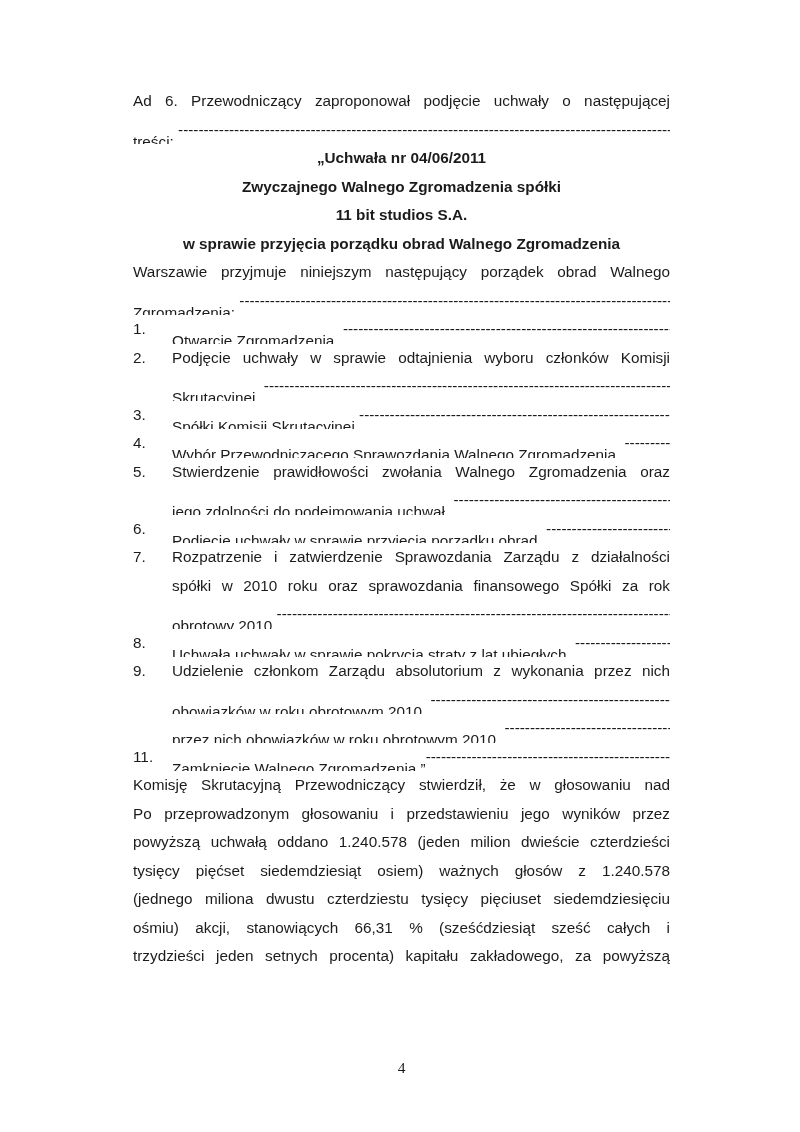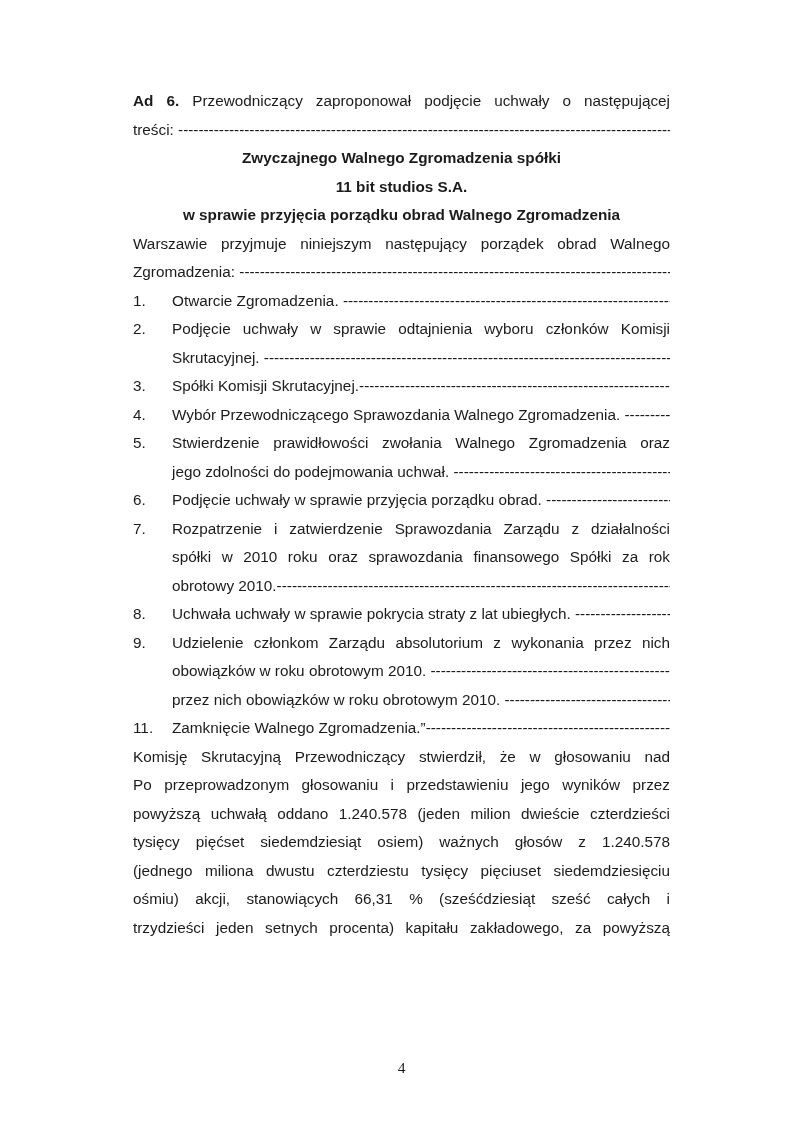--- a/index.html
+++ b/index.html
@@ -46,27 +46,28 @@
     text-align: center;
     font-weight: 700;
   }
   
   .a-d {
     display: flex;
   }
   .a-d .txt {
     flex: 0 0 auto;
     white-space: pre;
+    margin-top: 12px;
   }
   .a-d .dash {
     flex: 1 1 0;
     overflow: hidden;
     white-space: nowrap;
   }
-  b { font-weight: 700; }
+  b { font-weight: 400; }
   .page-number {
     position: absolute;
     left: 133px;
     top: 1054px;
     width: 537px;
     height: 28.5px;
     line-height: 28.5px;
     text-align: center;
     font-family: "Liberation Serif", serif;
     font-size: 15.5px;
@@ -81,20 +82,23 @@
       <div class="line">
         <div class="ct a-j"><b>Ad 6.</b> <span>Przewodniczący zaproponował podjęcie uchwały o następującej</span></div>
       </div>
       <div class="line">
         <div class="ct a-d">
           <span class="txt">treści: </span>
           <span class="dash">--------------------------------------------------------------------------------------------------------------------------------------------</span>
         </div>
       </div>
       <div class="line">
+        <div class="ct a-c">„Uchwała nr 04/06/2011</div>
+      </div>
+      <div class="line">
         <div class="ct a-c">Zwyczajnego Walnego Zgromadzenia spółki</div>
       </div>
       <div class="line">
         <div class="ct a-c">11 bit studios S.A.</div>
       </div>
       <div class="line">
         <div class="ct a-c">w sprawie przyjęcia porządku obrad Walnego Zgromadzenia</div>
       </div>
       <div class="line">
         <div class="ct a-j">Warszawie przyjmuje niniejszym następujący porządek obrad Walnego</div>

